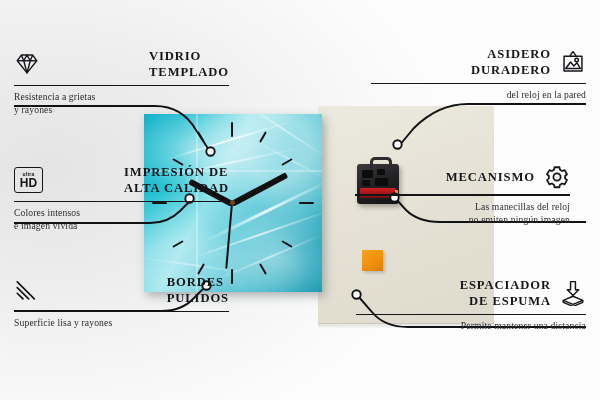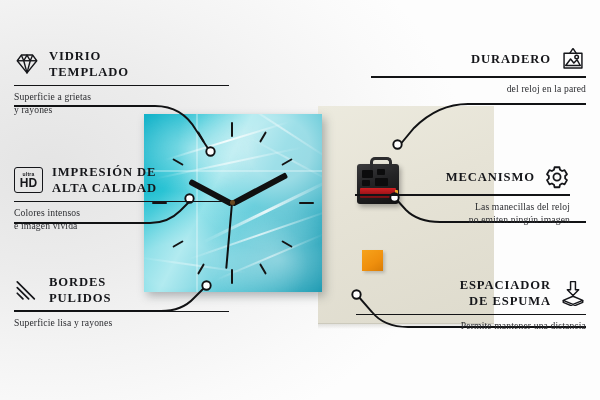--- a/index.html
+++ b/index.html
@@ -51,21 +51,21 @@
   .battery:after{content:"";position:absolute;right:-2px;top:2px;width:3px;height:6px;background:#e7a62a;border-radius:0 1px 1px 0;}
   .spacer-foam{
     position:absolute;left:240px;top:158px;width:21px;height:21px;
     background:linear-gradient(145deg,#f7a31b 0%,#ef8f0d 60%,#d97c06 100%);
     box-shadow:2px 2px 3px rgba(0,0,0,.18);
   }
   
   .feat{position:absolute;width:215px;}
   .feat.left{text-align:left;}
   .feat.right{text-align:right;}
-  .feat .head{display:flex;align-items:center;gap:9px;}
+  .feat .head{display:flex;align-items:center;gap:9px;justify-content:space-between;}
   .feat.right .head{justify-content:flex-end;}
   .feat .title{
     font-size:12.6px;font-weight:bold;letter-spacing:.9px;color:#15161a;
     line-height:1.30;text-transform:uppercase;
   }
   .feat .rule{height:1.6px;background:#131416;margin:4px 0 4px;}
   .feat .desc{
     font-size:9.6px;color:#2b2c30;line-height:1.36;letter-spacing:.15px;
   }
   .ico{width:26px;height:26px;flex:0 0 26px;color:#15161a;}
@@ -163,21 +163,21 @@
         </g>
           </svg>
       </span>
       <div class="title">
         <div>VIDRIO</div>
         <div>TEMPLADO</div>
       </div>
     </div>
     <div class="rule"></div>
     <div class="desc">
-      <div>Superficie a grietas</div>
+      <div>Resistencia a grietas</div>
       <div>y rayones</div>
     </div>
   </div>
 
   <div class="feat left" style="left:14px;top:164px;">
     <div class="head">
       <span class="hdbox">
         <span class="u">ultra</span>
         <span class="h">HD</span>
       </span>
@@ -211,20 +211,21 @@
     </div>
     <div class="rule"></div>
     <div class="desc">
       <div>Superficie lisa y rayones</div>
     </div>
   </div>
 
   <div class="feat right" style="left:371px;top:46px;">
     <div class="head">
       <div class="title">
+        <div>ASIDERO</div>
         <div>DURADERO</div>
       </div>
       <span class="ico">
         <svg viewBox="0 0 32 32">
             <g fill="none" stroke="currentColor" stroke-width="1.8" stroke-linejoin="round">
           <path d="M16 3 L12 9 M16 3 L20 9"></path>
               <rect x="5" y="9" width="22" height="18"></rect>
           <path d="M7 24 L13 16 L17 21 L21 17 L25 24 Z"></path>
               <circle cx="20.5" cy="13.5" r="2.2"></circle>
         </g>

